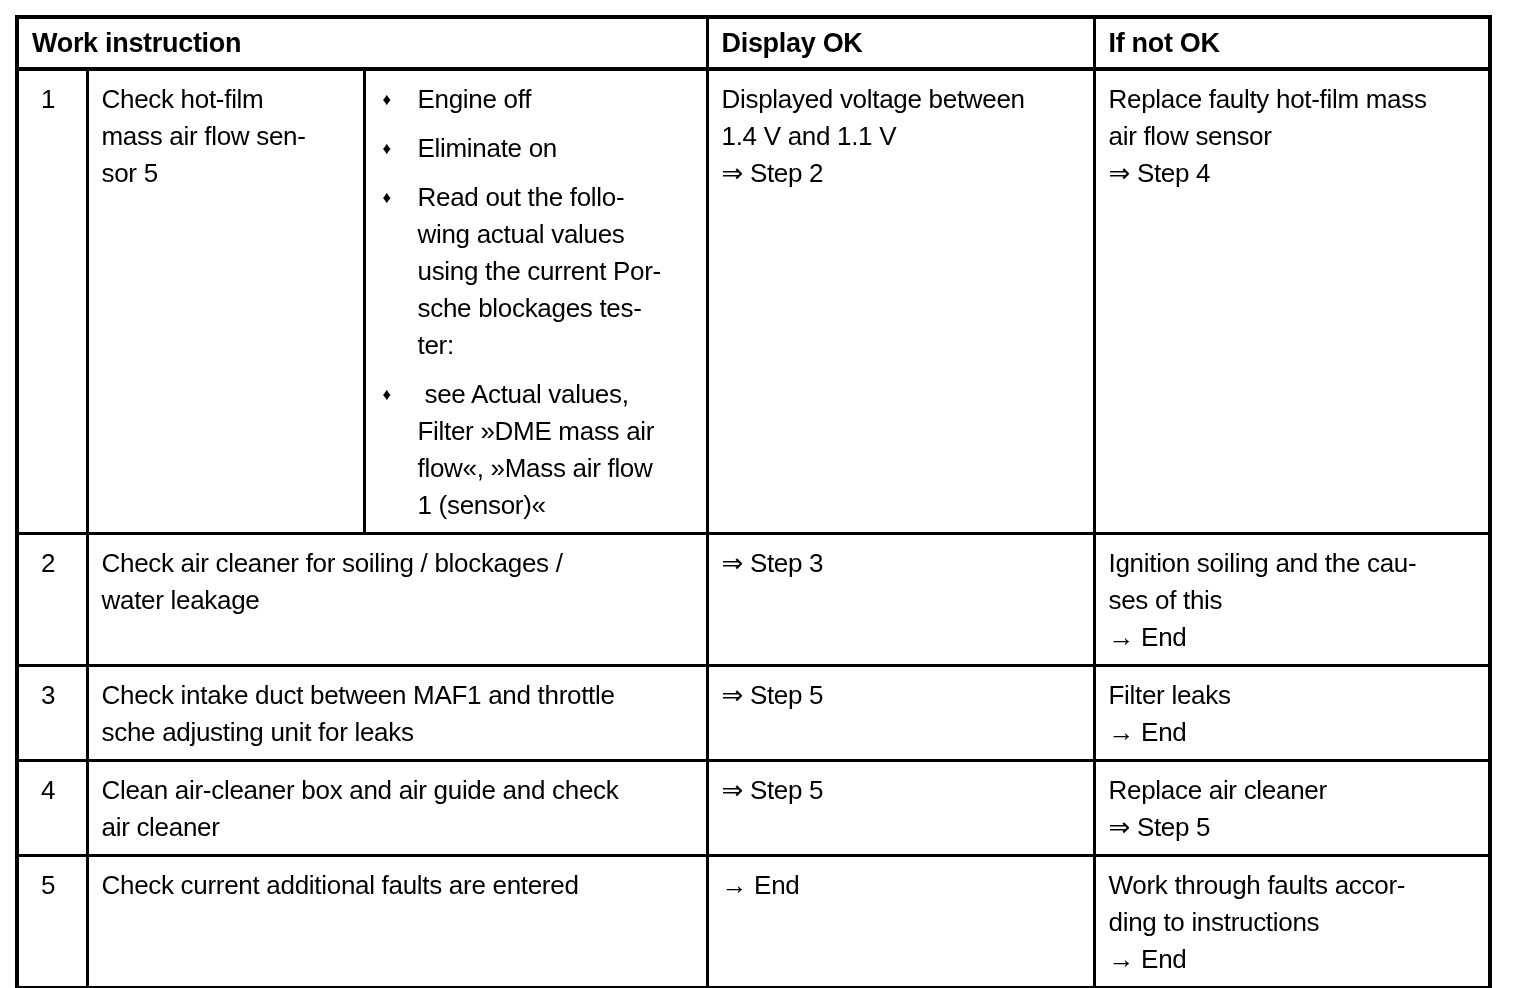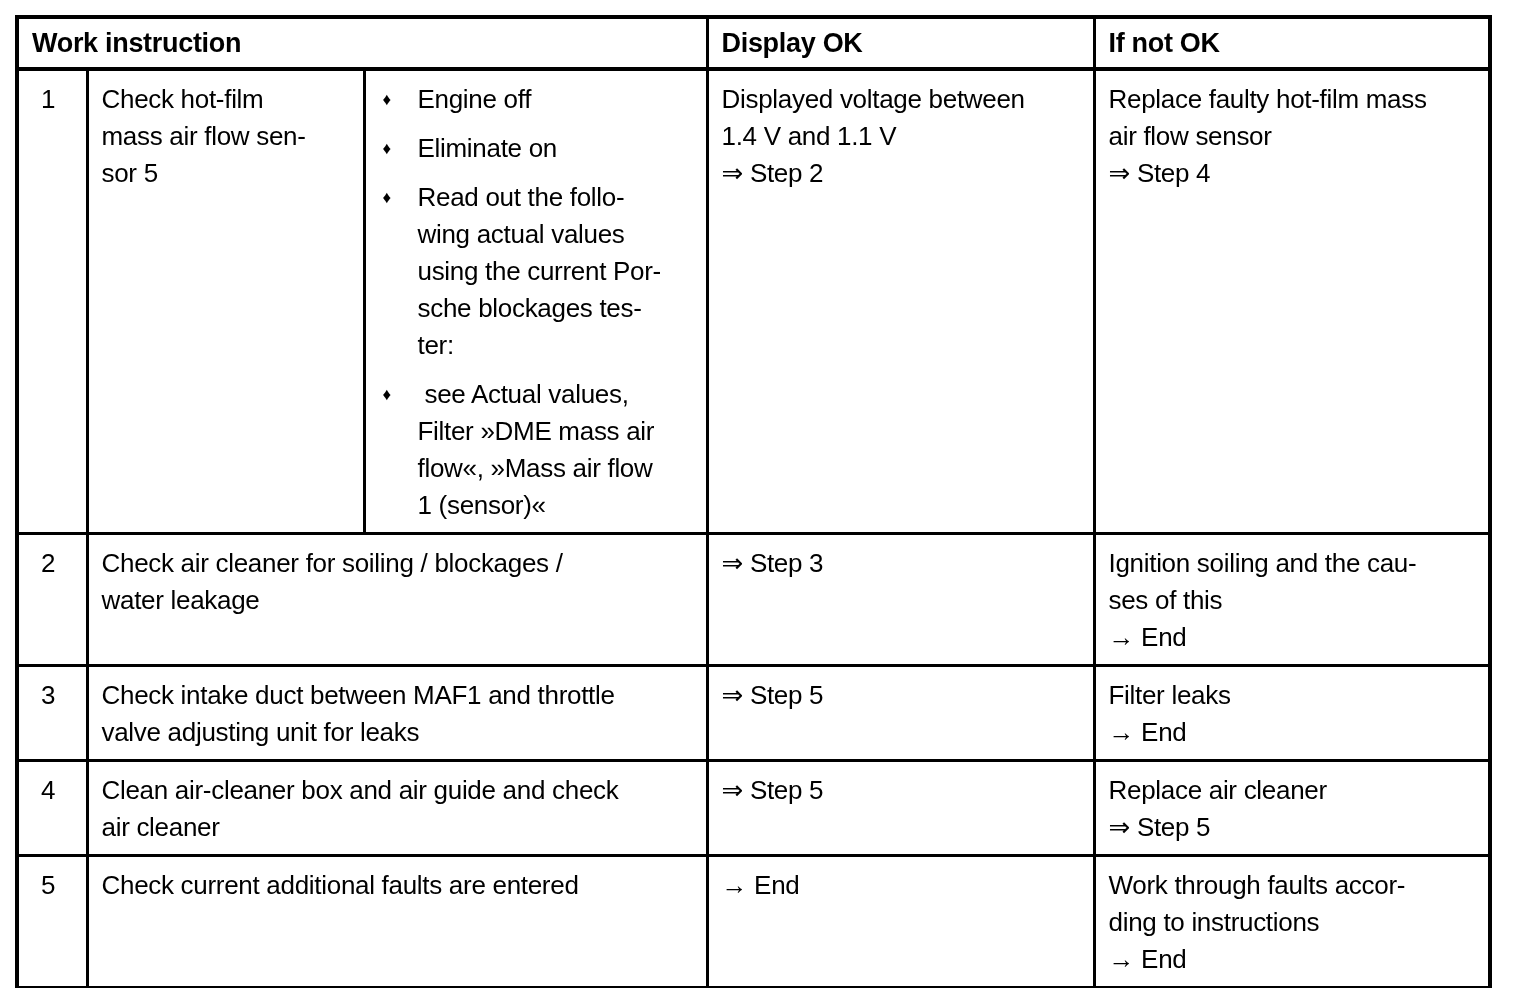--- a/index.html
+++ b/index.html
@@ -171,21 +171,21 @@
 → End</div>
       </td>
     </tr>
 
     <tr class="row-3">
       <td class="num-cell">
         <div class="txt">3</div>
       </td>
       <td colspan="2">
         <div class="txt">Check intake duct between MAF1 and throttle
-valve adjusting unit for leaks</div>
+sche adjusting unit for leaks</div>
       </td>
       <td>
         <div class="txt">⇒ Step 5</div>
       </td>
       <td>
         <div class="txt">Filter leaks
 → End</div>
       </td>
     </tr>
 

